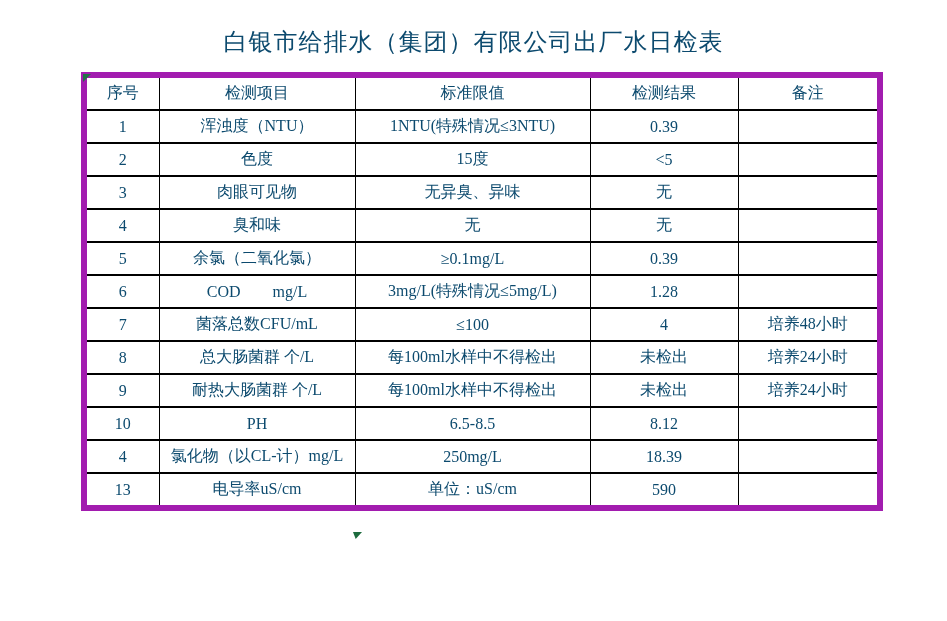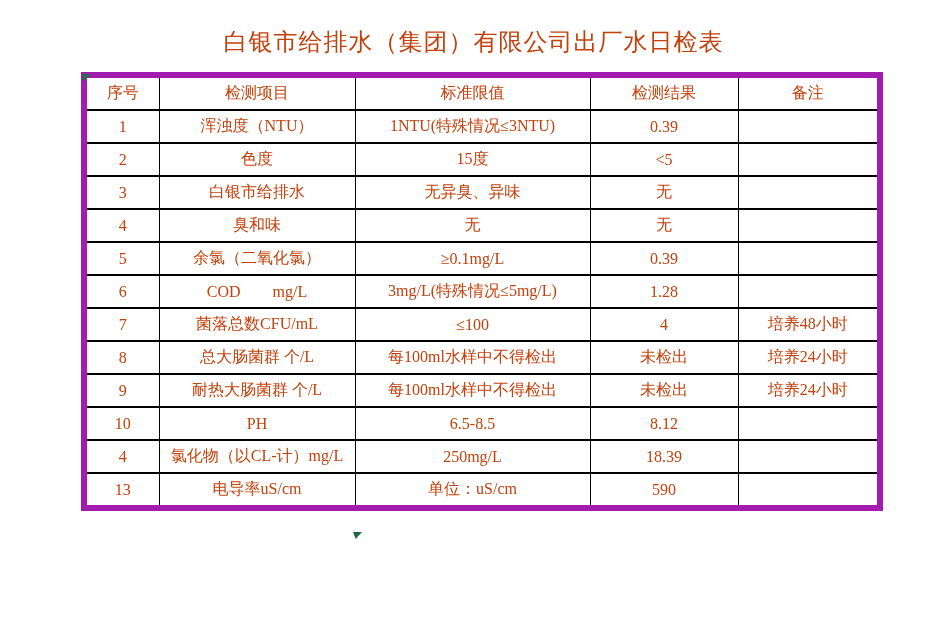--- a/index.html
+++ b/index.html
@@ -6,21 +6,21 @@
     margin: 0;
     padding: 0;
     background: #ffffff;
   }
   .page {
     position: relative;
     width: 947px;
     height: 621px;
     background: #ffffff;
     font-family: "Liberation Serif", "DejaVu Serif", serif;
-    color: #c2410c;
+    color: #0c4a6e;
     overflow: hidden;
   }
   .title {
     position: absolute;
     top: 26px;
     left: 0;
     width: 947px;
     margin: 0;
     text-align: center;
     font-size: 24px;
@@ -119,21 +119,21 @@
         </tr>
         <tr>
           <td>2</td>
           <td>色度</td>
           <td>15度</td>
           <td>&lt;5</td>
           <td></td>
         </tr>
         <tr>
           <td>3</td>
-          <td>白银市给排水</td>
+          <td>肉眼可见物</td>
           <td>无异臭、异味</td>
           <td>无</td>
           <td></td>
         </tr>
         <tr>
           <td>4</td>
           <td>臭和味</td>
           <td>无</td>
           <td>无</td>
           <td></td>

